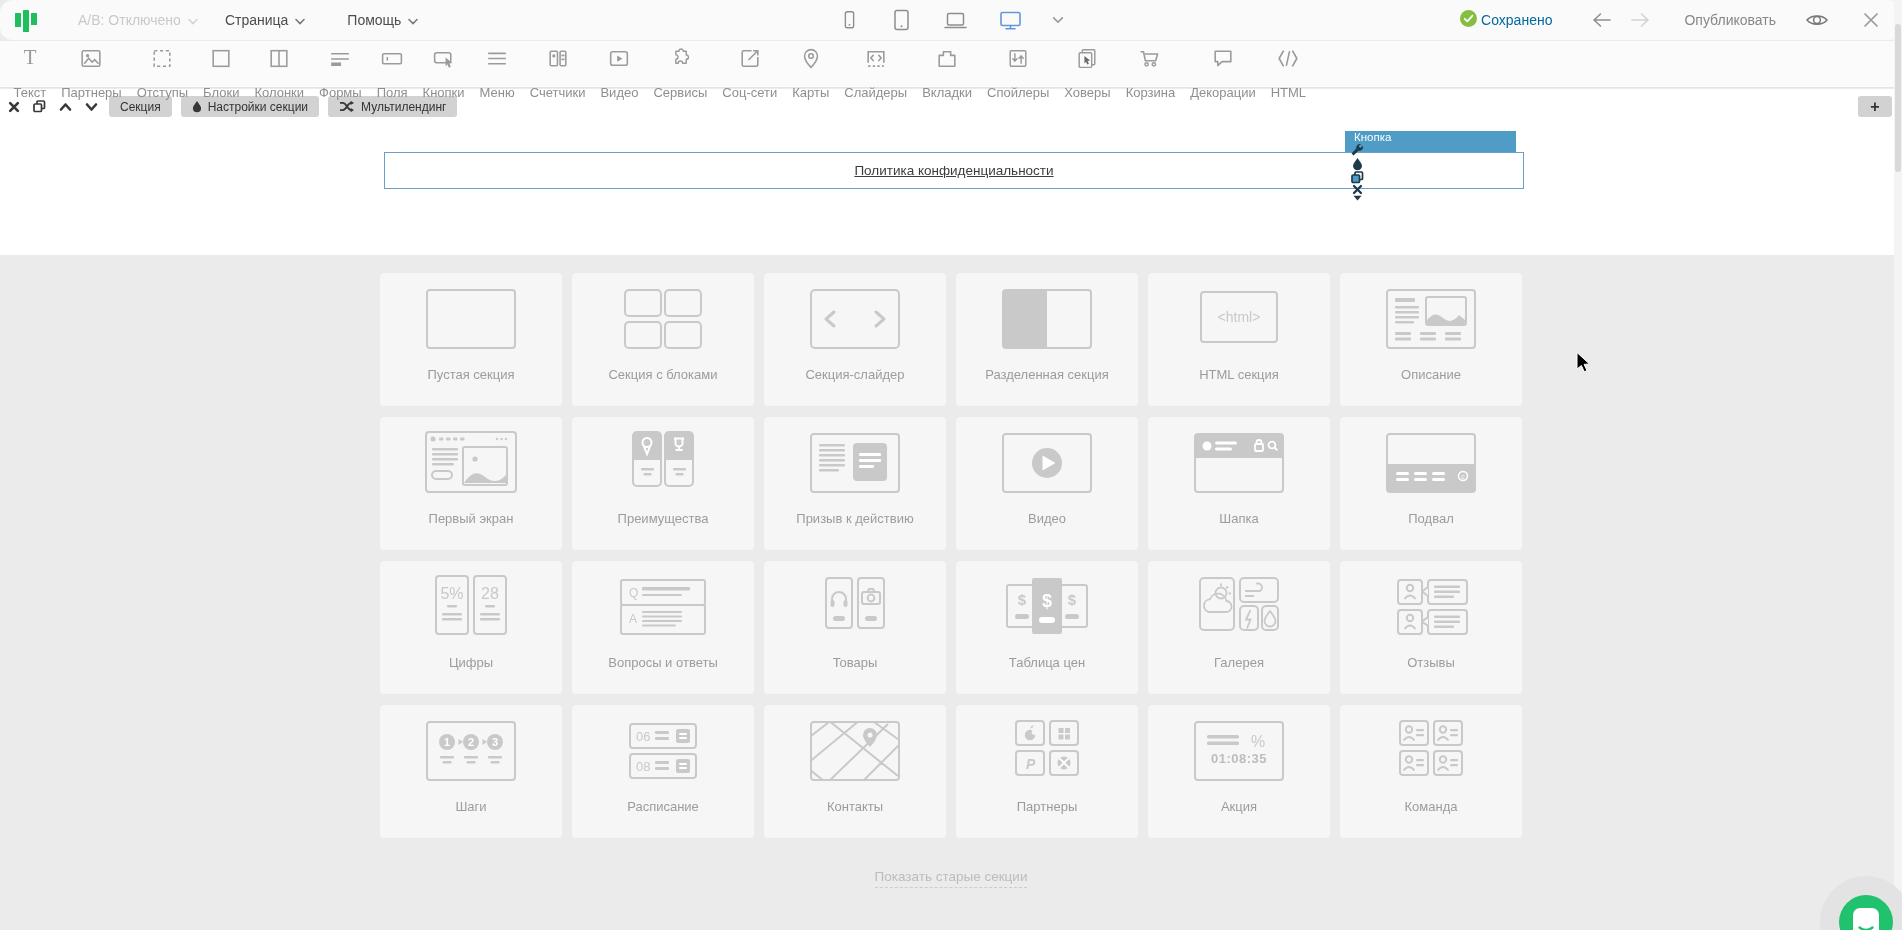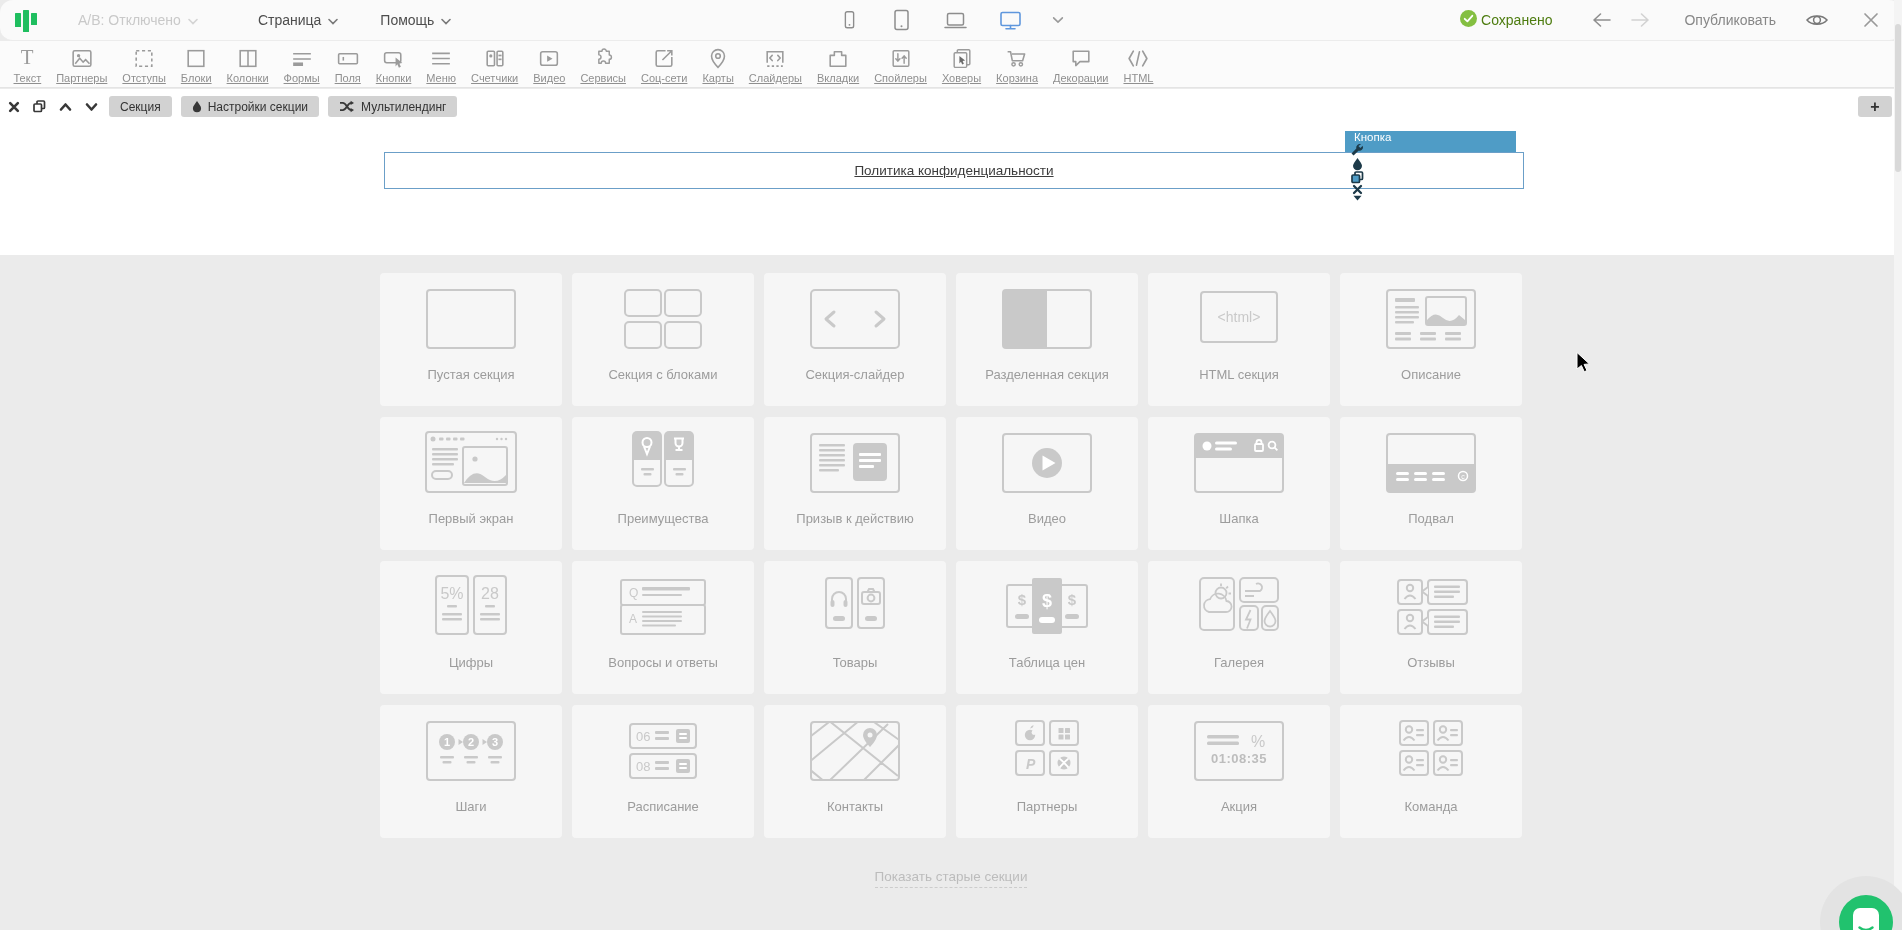--- a/index.html
+++ b/index.html
@@ -4,39 +4,39 @@
 <style>
   html,body{margin:0;padding:0;}
   body{width:1902px;height:930px;overflow:hidden;font-family:"Liberation Sans",sans-serif;background:#ebebeb;}
   #app{position:relative;width:1902px;height:930px;}
 
   
   .topbar{position:absolute;top:0;left:0;width:100%;height:40px;background:#fafafa;border-bottom:1px solid #ececec;display:flex;align-items:center;z-index:30;border-radius:13px;}
   .logo{margin-left:14px;display:flex;align-items:center;cursor:pointer;}
   .tb-menu{display:flex;align-items:center;gap:7px;font-size:14px;color:#4d4d4d;cursor:pointer;}
   .tb-menu.ab{margin-left:36px;color:#c9c9c9;}
-  .tb-menu.pg{margin-left:60px;}
+  .tb-menu.pg{margin-left:27px;}
   .tb-menu.hp{margin-left:42px;}
   .chev{display:flex;align-items:center;margin-top:2px;}
   .devices{position:absolute;left:50%;top:0;transform:translateX(-50%);height:40px;display:flex;align-items:center;gap:29px;}
   .dev{display:flex;align-items:center;cursor:pointer;}
   .tb-right{margin-left:auto;display:flex;align-items:center;padding-right:22px;}
-  .saved{display:flex;align-items:center;gap:4px;font-size:14px;color:#4d7c0f;}
+  .saved{display:flex;align-items:center;gap:4px;font-size:14px;color:#0369a1;}
   .histbtn{display:flex;align-items:center;cursor:pointer;}
   .histbtn.back{margin-left:38px;}
   .histbtn.fwd{margin-left:14px;}
   .publish{margin-left:32px;font-size:14px;color:#878787;cursor:pointer;}
   .eyebtn{margin-left:28px;display:flex;cursor:pointer;}
   .closebtn{margin-left:32px;display:flex;cursor:pointer;}
 
   
   .toolbar{position:absolute;top:41px;left:0;width:100%;height:47px;background:#fbfbfb;border-bottom:1px solid #e4e4e4;display:flex;align-items:flex-start;padding:5px 0 0 6px;box-sizing:border-box;z-index:25;}
   .tb-item{display:flex;flex-direction:column;align-items:center;padding:0 7.5px;cursor:pointer;}
   .tb-item .ticon{height:25px;display:flex;align-items:center;justify-content:center;}
-  .tb-item .tlabel{font-size:11px;color:#8f8f8f;margin-top:1px;white-space:nowrap;text-decoration:underline;}
+  .tb-item .tlabel{font-size:13px;color:#8f8f8f;margin-top:14px;white-space:nowrap;}
 
   
   .canvas{position:absolute;top:89px;left:0;width:100%;height:166px;background:#ffffff;}
   .section-controls{position:absolute;top:7px;left:6px;display:flex;align-items:center;gap:9px;}
   .sc-icon{display:flex;align-items:center;cursor:pointer;padding:2px;}
   .pill{display:flex;align-items:center;gap:6px;background:#d2d2d2;border-radius:3px;padding:3px 11px;font-size:12px;color:#333;cursor:pointer;height:15px;}
   .pill .picon{display:flex;align-items:center;}
   .add-section{position:absolute;top:7px;right:10px;width:34px;height:21px;background:#d2d2d2;border:none;border-radius:3px;font-size:16px;font-weight:bold;color:#333;cursor:pointer;line-height:18px;}
 
   .el-toolbar{position:absolute;top:42px;left:1345px;width:171px;height:21px;background:#4f9cc6;display:flex;color:#fff;font-size:11.5px;padding:0;box-sizing:border-box;z-index:10;flex-direction:column;}

